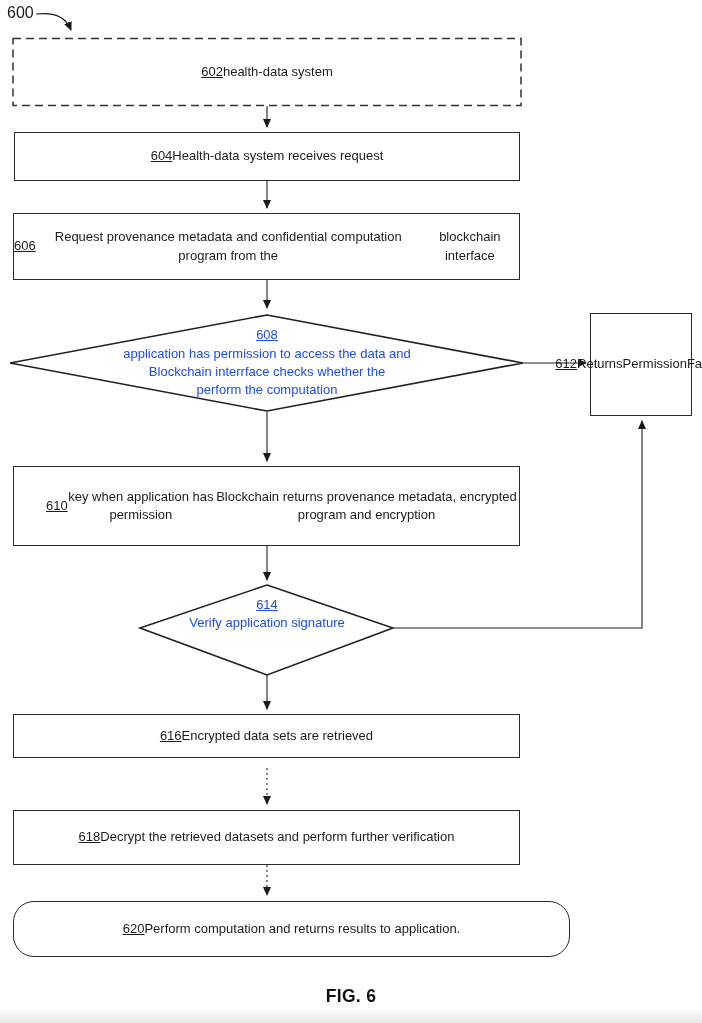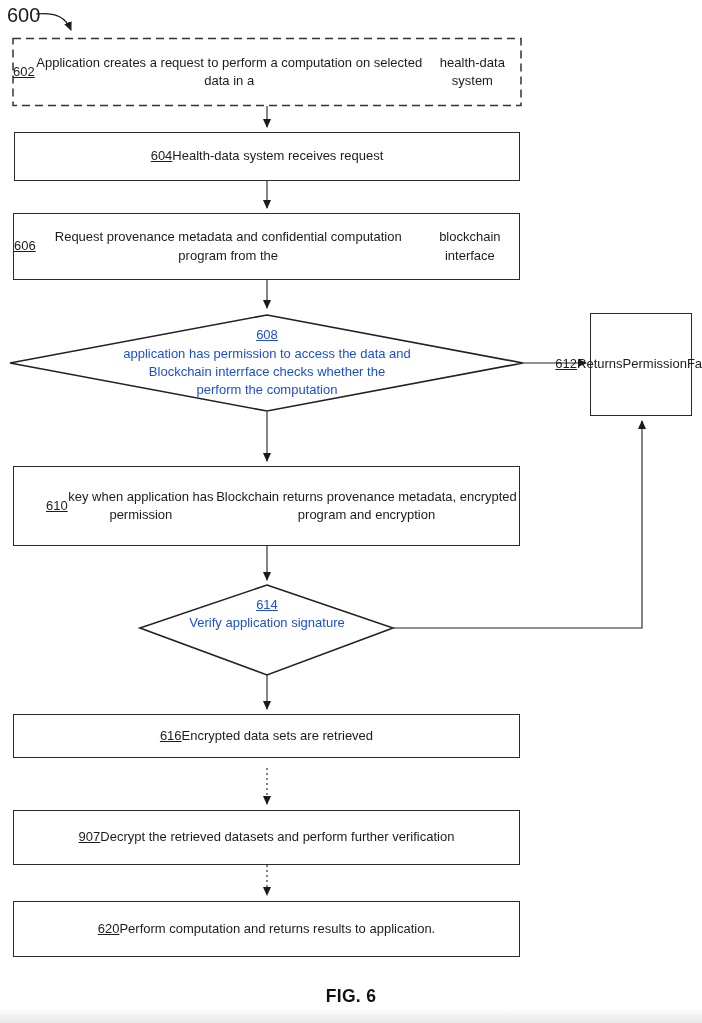--- a/index.html
+++ b/index.html
@@ -5,21 +5,21 @@
   html,body { margin:0; padding:0; background:#ffffff; }
   .stage {
     position:relative; width:702px; height:1023px;
     background:#ffffff; overflow:hidden;
     font-family:"Liberation Sans", sans-serif;
     color:#1c1c1c;
   }
   .stage svg.wires { position:absolute; left:0; top:0; z-index:1; }
   .ref-label {
     position:absolute; left:7px; top:4px; z-index:3;
-    font-size:20px; color:#1a1a1a;
+    font-size:16px; color:#1a1a1a;
   }
   .box {
     position:absolute; z-index:2; box-sizing:border-box;
     border:1.4px solid #2a2a2a; background:#ffffff;
     display:flex; flex-direction:row; align-items:center; justify-content:center;
     text-align:center; font-size:13px; line-height:1.42; color:#1c1c1c;
   }
   .box.noborder { border:none; background:transparent; }
   .dtext {
     position:absolute; z-index:2;
@@ -69,21 +69,20 @@
     <polyline points="394,628 642,628 642,421" fill="none" stroke="#222" stroke-width="1.1" marker-end="url(#arr)"></polyline>
 
     <polygon points="267,315 523,363 267,411 10,363" fill="#ffffff" stroke="#222" stroke-width="1.6"></polygon>
     <polygon points="267,585 393,628 267,675 140,628" fill="#ffffff" stroke="#222" stroke-width="1.6"></polygon>
   </svg>
 
   <div class="ref-label">600</div>
 
   <div class="box noborder" style="left:13px; top:38px; width:508px; height:68px;">
     <div class="num">602</div>
-    <div>Application creates a request to perform a computation on selected data in a</div>
     <div>health-data system</div>
   </div>
 
   <div class="box" style="left:14px; top:132px; width:506px; height:49px;">
     <div class="num">604</div>
     <div>Health-data system receives request</div>
   </div>
 
   <div class="box" style="left:13px; top:213px; width:507px; height:67px;">
     <div class="num">606</div>
@@ -115,25 +114,25 @@
     <div class="num">614</div>
     <div>Verify application signature</div>
   </div>
 
   <div class="box" style="left:13px; top:714px; width:507px; height:44px;">
     <div class="num">616</div>
     <div>Encrypted data sets are retrieved</div>
   </div>
 
   <div class="box" style="left:13px; top:810px; width:507px; height:55px;">
-    <div class="num">907</div>
+    <div class="num">618</div>
     <div>Decrypt the retrieved datasets and perform further verification</div>
   </div>
 
-  <div class="box" style="left:13px; top:901px; width:507px; height:56px;">
+  <div class="box" style="left:13px; top:901px; width:557px; height:56px;border-radius:21px;">
     <div class="num">620</div>
     <div>Perform computation and returns results to application.</div>
   </div>
 
   <div class="caption">FIG. 6</div>
 
   <div class="bottom-band"></div>
 </div>
 
 </body></html>

